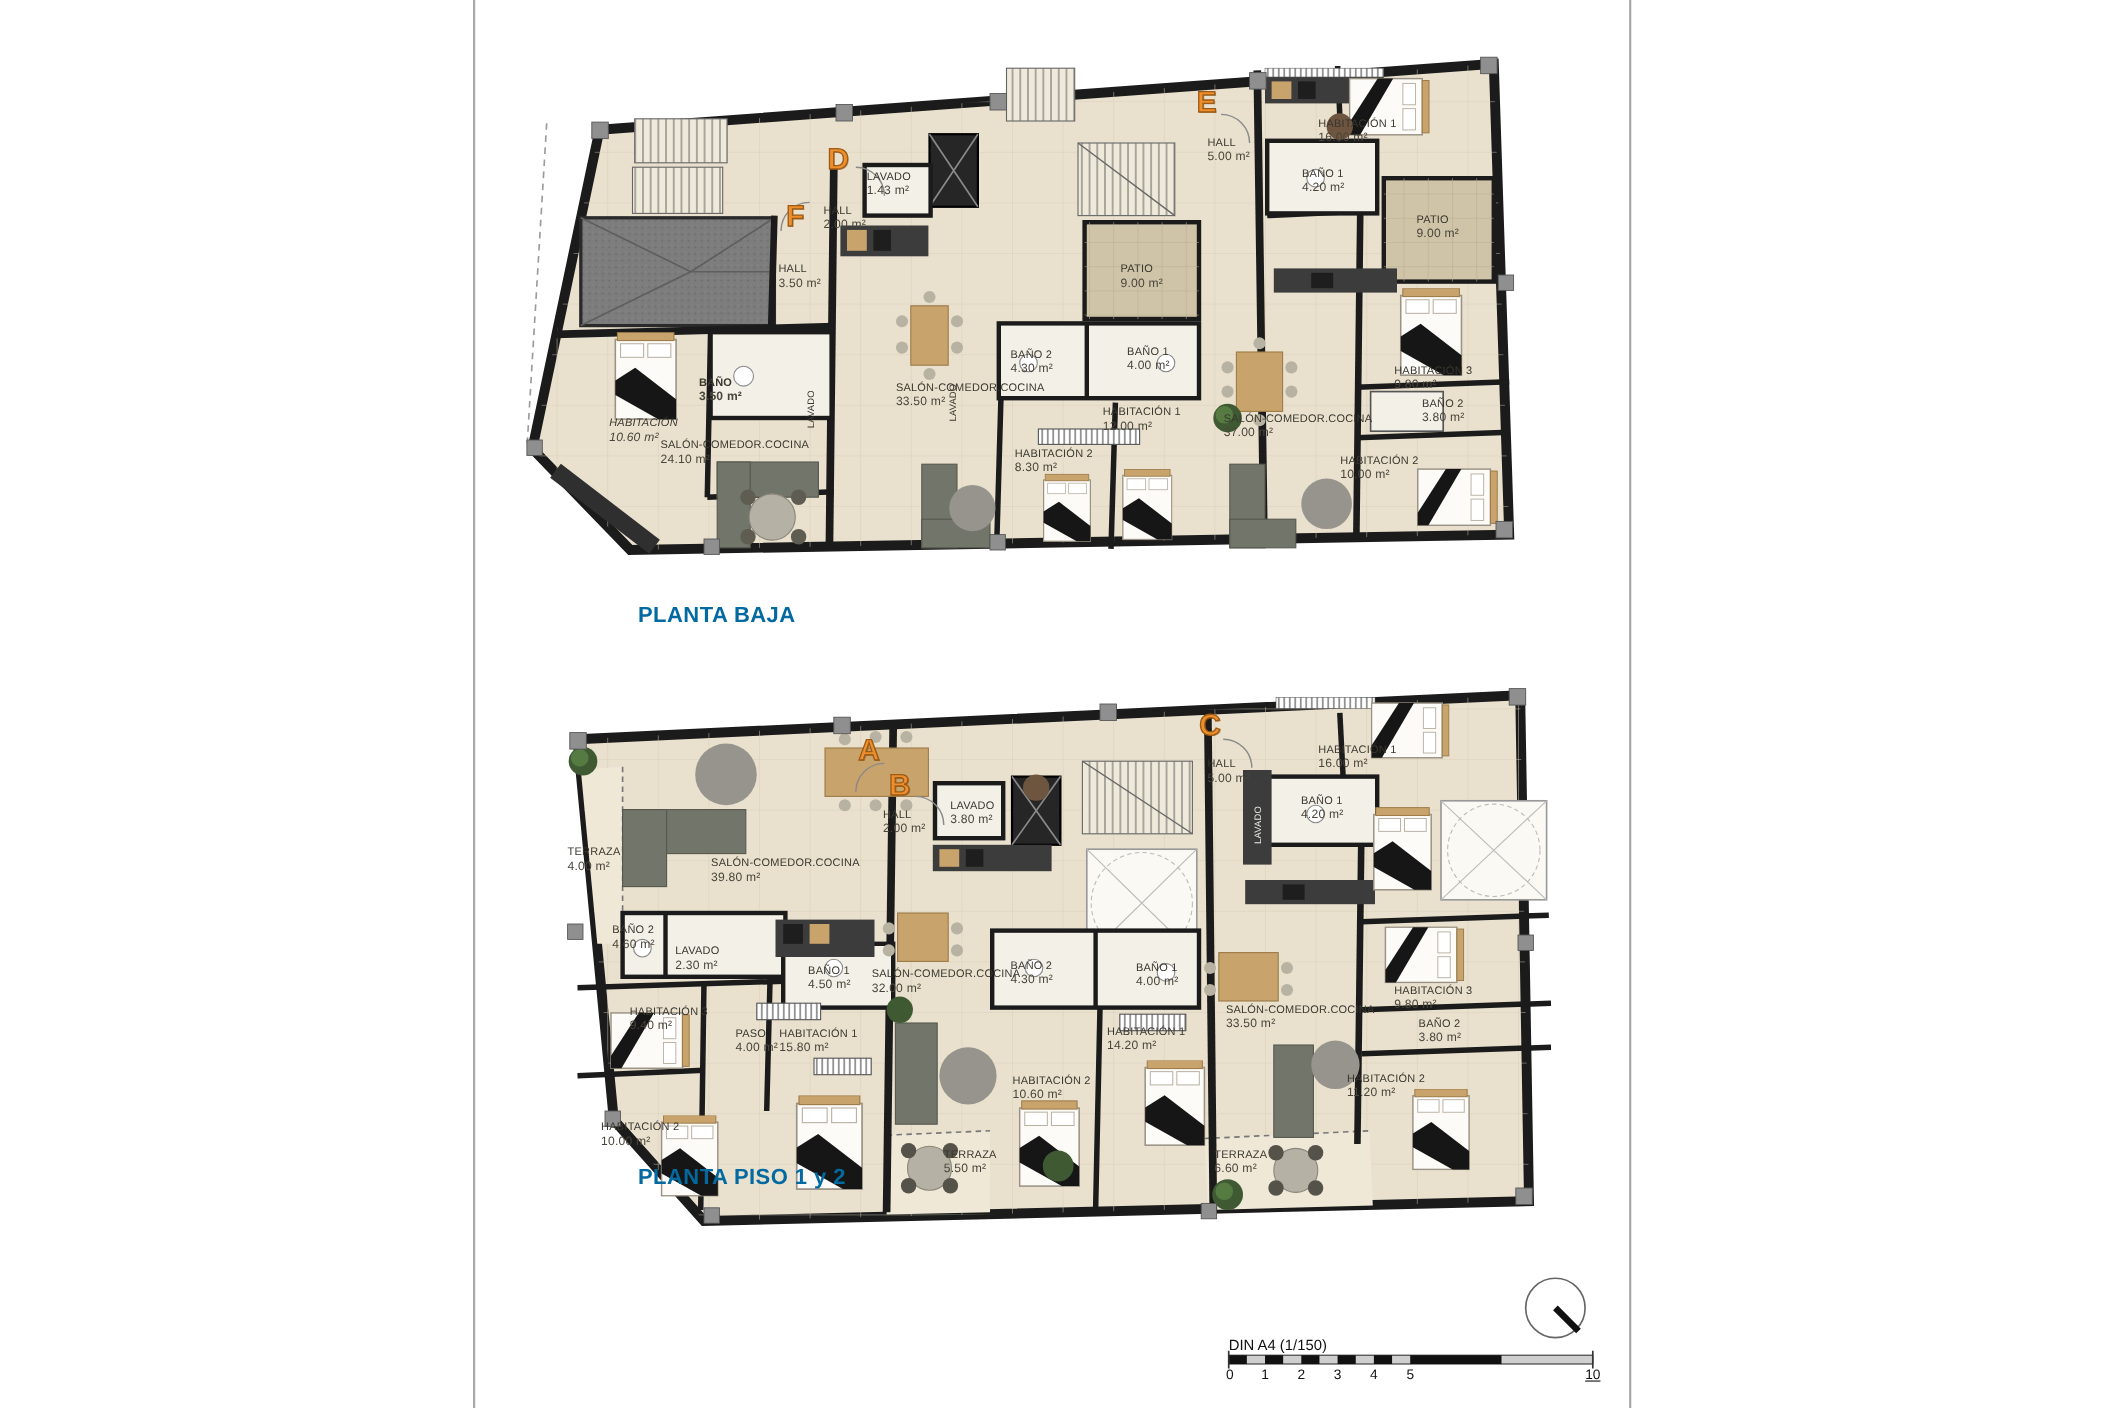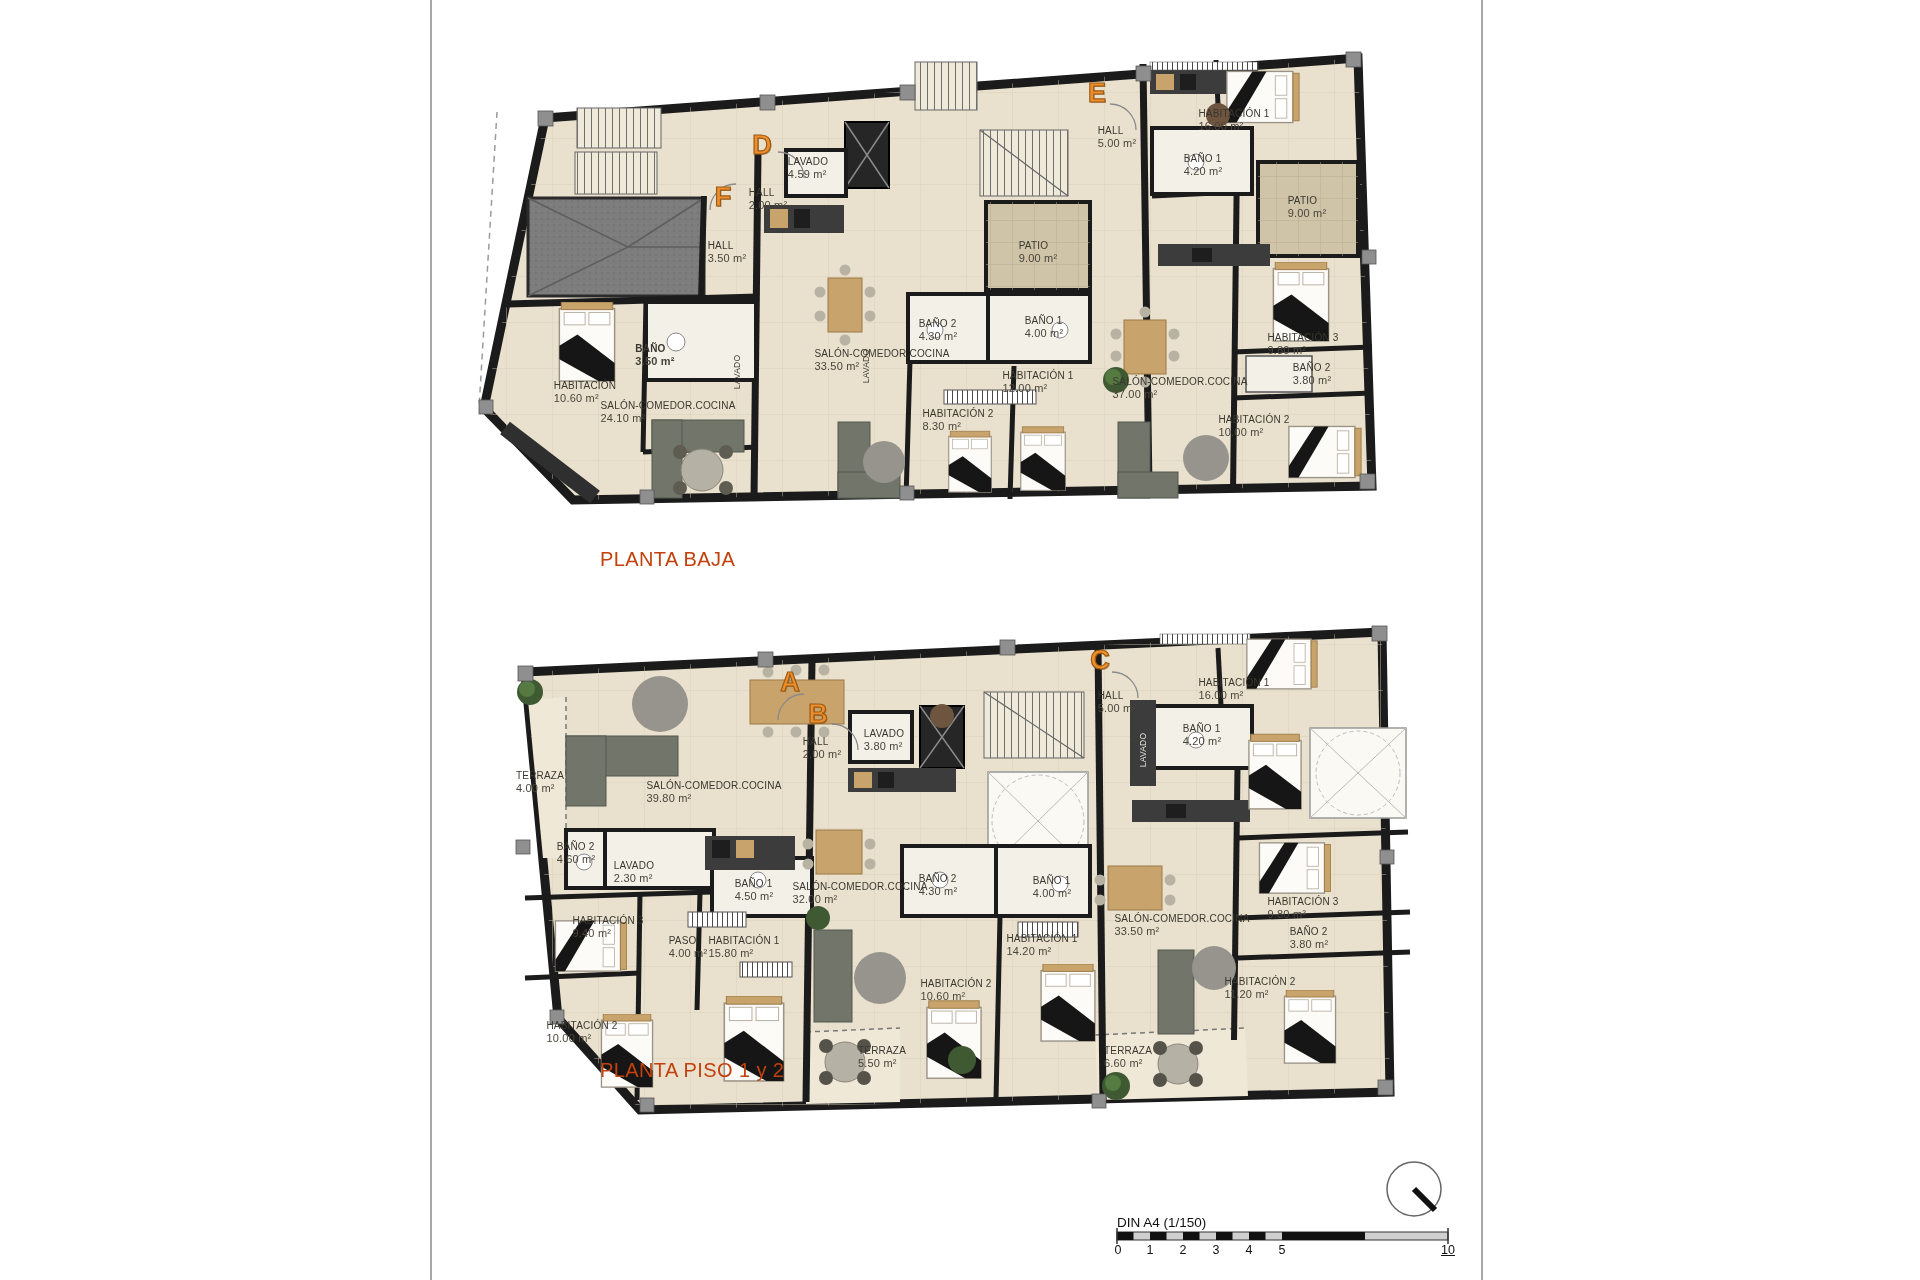--- a/index.html
+++ b/index.html
@@ -9,21 +9,21 @@
   #plan-svg{position:absolute;left:0;top:0;width:1920px;height:1280px;}
   #labels{position:absolute;left:0;top:0;width:1920px;height:1280px;pointer-events:none;}
   .room-label{position:absolute;transform:translate(-50%,-50%);color:#3a372f;
               font-size:10px;line-height:1.18;letter-spacing:.2px;white-space:nowrap;text-align:left;}
   .room-label .ra{font-size:11px;color:#4a453b;}
   .room-label.vert{transform:translate(-50%,-50%) rotate(-90deg);font-size:8.5px;}
   .room-label.light{color:#e8e6e0;}
   .unit-letter{position:absolute;transform:translate(-50%,-50%);font-weight:bold;font-size:27px;
                color:var(--accent,#ee8f2d);-webkit-text-stroke:1.2px #9c5a14;
                text-shadow:1px 1px 0 rgba(110,60,5,.45);}
-  .plan-title{position:absolute;font-size:20px;font-weight:400;color:#c2410c;letter-spacing:.4px;margin-left:20px;}
+  .plan-title{position:absolute;font-size:20px;font-weight:700;color:#0369a1;letter-spacing:.4px;}
   #title-upper{left:580px;top:548px;}
   #title-lower{left:580px;top:1059px;}
   .scale-title{position:absolute;left:1117px;top:1215px;font-size:13.5px;color:#111;}
   .scale-tick{position:absolute;top:1243px;transform:translateX(-50%);font-size:12.5px;color:#111;}
 </style>
 </head>
 <body>
 
 <div class="sheet">
 
@@ -376,32 +376,32 @@
         <div class="rn">HALL</div>
         <div class="ra">3.50 m²</div>
       </div>
       <div class="room-label" style="left: 655px; top: 355px; font-weight: bold;">
         <div class="rn">BAÑO</div>
         <div class="ra">3.50 m²</div>
       </div>
       <div class="room-label vert" style="left: 737px; top: 372px;">
         <div class="rn">LAVADO</div>
       </div>
-      <div class="room-label" style="left: 585px; top: 392px;">
+      <div class="room-label" style="left: 585px; top: 392px; font-style: italic;">
         <div class="rn">HABITACIÓN</div>
         <div class="ra">10.60 m²</div>
       </div>
       <div class="room-label" style="left: 668px; top: 412px;">
         <div class="rn">SALÓN-COMEDOR.COCINA</div>
         <div class="ra">24.10 m²</div>
       </div>
       <div class="unit-letter" style="left: 762px; top: 145px;">D</div>
       <div class="room-label" style="left: 808px; top: 168px;">
         <div class="rn">LAVADO</div>
-        <div class="ra">4.59 m²</div>
+        <div class="ra">1.43 m²</div>
       </div>
       <div class="room-label" style="left: 768px; top: 199px;">
         <div class="rn">HALL</div>
         <div class="ra">2.00 m²</div>
       </div>
       <div class="room-label" style="left: 1038px; top: 252px;">
         <div class="rn">PATIO</div>
         <div class="ra">9.00 m²</div>
       </div>
       <div class="room-label vert" style="left: 866px; top: 366px;">

